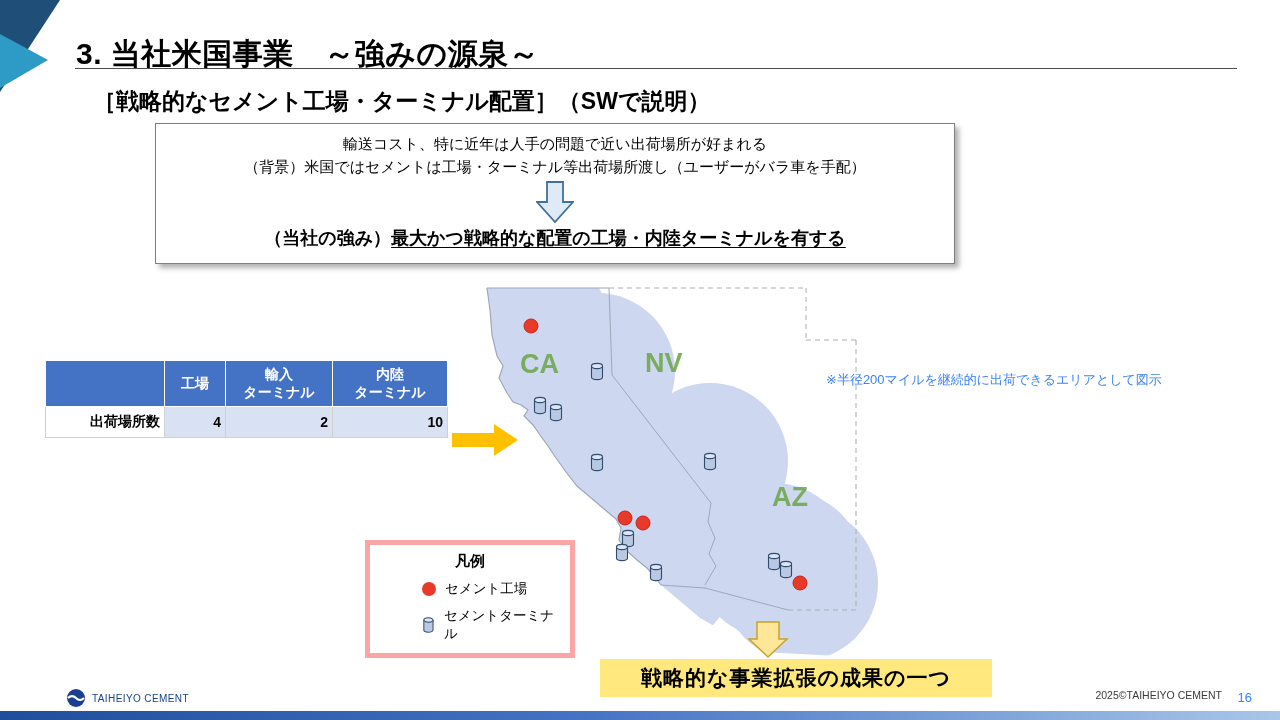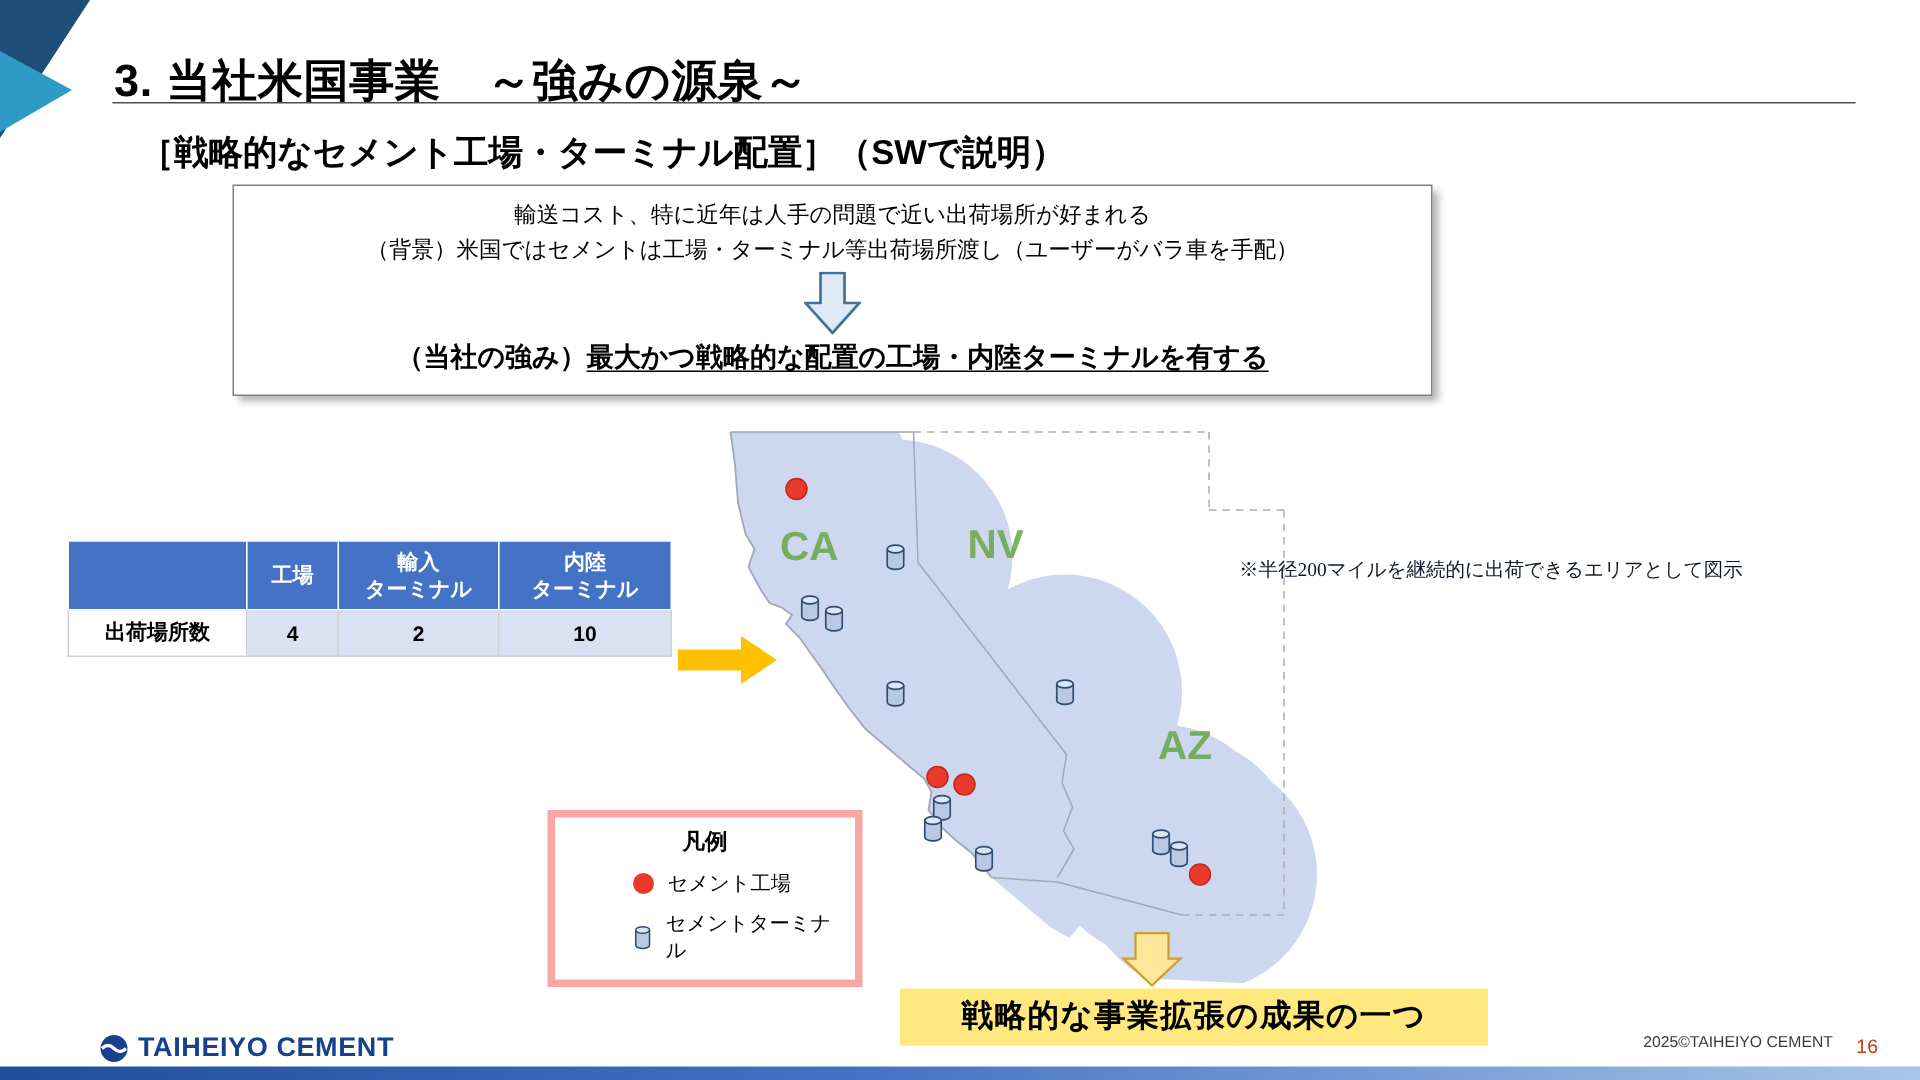--- a/index.html
+++ b/index.html
@@ -22,47 +22,47 @@
   .down-arrow-blue{display:block;margin:3px auto 2px auto;}
   .strength-line{font-size:18px;font-weight:700;margin-top:3px;}
   .strength-line .u{text-decoration:underline;text-underline-offset:3px;}
   
   .loc-table{position:absolute;left:45px;top:360px;border-collapse:collapse;}
   .loc-table th{
     background:#4472C4;color:#fff;font-size:14px;font-weight:700;text-align:center;
     vertical-align:middle;border:1px solid #fff;white-space:pre-line;line-height:1.25;padding:5px 4px;
   }
   .loc-table td{
-    background:#D9E2F3;font-size:14px;font-weight:700;text-align:center;
+    background:#D9E2F3;font-size:14px;font-weight:700;text-align:right;
     border:1px solid #d0d0d0;padding:5px 4px;height:20px;
   }
   .loc-table td.rowlabel{background:#ffffff;}
   .c0{width:110px;} .c1{width:52px;} .c2{width:98px;} .c3{width:106px;}
   
   .map-svg{position:absolute;left:440px;top:265px;width:475px;height:400px;}
   .state-label{font-size:27px;font-weight:700;fill:#6FA84F;opacity:.9;}
-  .map-note{position:absolute;left:826px;top:371px;font-size:13px;color:#0f172a;font-family:Liberation Serif, serif;}
+  .map-note{position:absolute;left:826px;top:371px;font-size:13px;color:#3b82f6;}
   
   .legend{
     position:absolute;left:365px;top:540px;width:210px;box-sizing:border-box;
     background:#fff;border:5px solid #fca5a5;padding:7px 12px 10px 12px;
   }
   .legend-title{text-align:center;font-weight:700;font-size:15px;}
   .legend-item{display:flex;align-items:center;gap:9px;margin-top:9px;font-size:13.5px;padding-left:40px;}
   .dot{width:14px;height:14px;border-radius:50%;background:#E8392B;flex:0 0 auto;}
   
   .conclusion{
     position:absolute;left:600px;top:659px;width:392px;height:38px;background:#FFE87D;
     font-size:21px;font-weight:700;text-align:center;line-height:38px;letter-spacing:1px;
   }
   
   .footer-logo{position:absolute;left:66px;top:688px;display:flex;align-items:center;gap:6px;}
-  .logo-text{font-size:18px;font-weight:700;color:#16418C;letter-spacing:.4px;}
+  .logo-text{font-size:10px;font-weight:400;color:#16418C;letter-spacing:.4px;}
   .copyright{position:absolute;right:58px;top:689px;font-size:10.5px;color:#3a3a3a;}
-  .page-number{position:absolute;right:28px;top:690px;font-size:13px;color:#c2410c;}
+  .page-number{position:absolute;right:28px;top:690px;font-size:13px;color:#3b82f6;}
   .bottom-bar{
     position:absolute;left:0;bottom:0;width:1280px;height:9px;
     background:linear-gradient(90deg,#1F4E9C 0%,#4472C4 45%,#A8C6E8 100%);
   }
 </style>
 </head>
 <body>
 
 <div class="slide">
 

